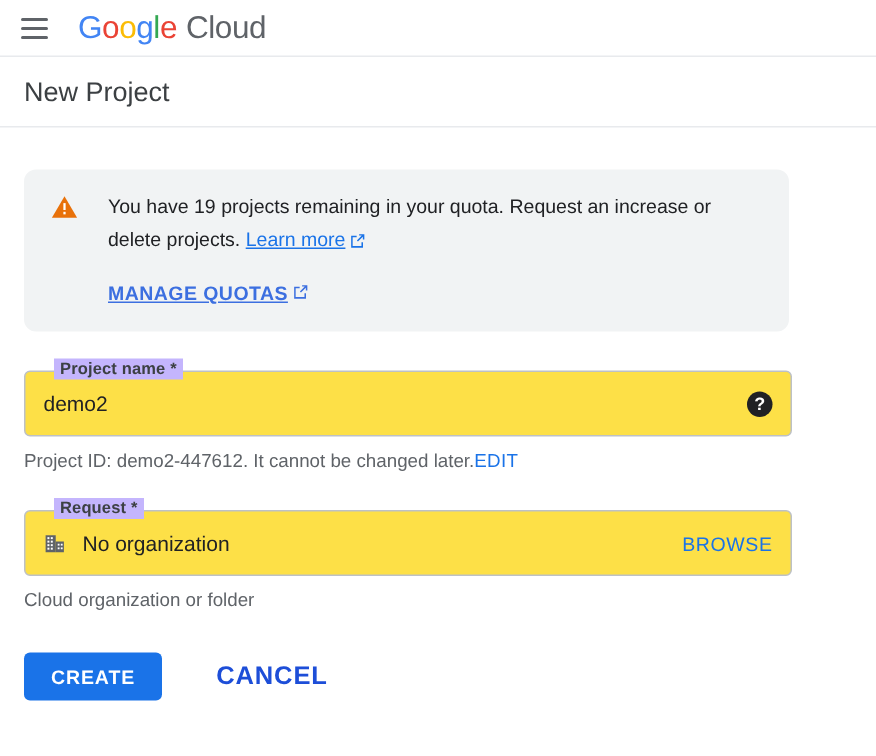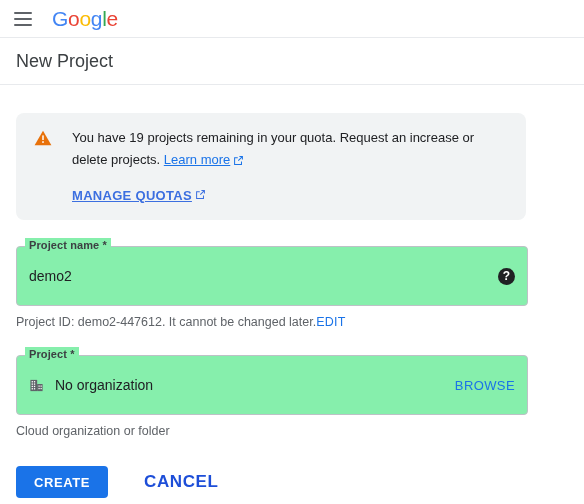--- a/index.html
+++ b/index.html
@@ -138,35 +138,35 @@
   }
 
   
   .field-wrap {
     width: 512px;
     position: relative;
     margin-top: 26px;
   }
   .field {
     position: relative;
-    height: 60px;
+    height: 44px;
     box-sizing: border-box;
     border: 1px solid #bdc1c6;
     border-radius: 4px;
     display: flex;
     align-items: center;
     padding: 0 12px 0 12px;
-    background: #86efac;
+    background: #fde047;
   }
   .field-label {
     position: absolute;
     top: -8px;
-    left: 9px;
+    left: 20px;
     padding: 0 4px;
-    background: #86efac;
+    background: #c4b5fd;
     font-size: 11px;
     font-weight: bold;
     color: #3c4043;
     letter-spacing: 0.1px;
     line-height: 14px;
     z-index: 2;
   }
   .field-value {
     font-size: 14px;
     color: #202124;
@@ -265,20 +265,21 @@
     <span></span>
     <span></span>
   </div>
   <div class="brand">
     <span class="g1">G</span>
       <span class="o1">o</span>
       <span class="o2">o</span>
       <span class="g2">g</span>
       <span class="l1">l</span>
       <span class="e1">e</span>
+    <span class="cloud">Cloud</span>
   </div>
 </div>
 
 <div class="page-title-bar">
   <div class="page-title">New Project</div>
 </div>
 
 <div class="content">
 
   <div class="alert">
@@ -313,21 +314,21 @@
       <input class="field-value" type="text" value="demo2" style="">
       <div class="help-badge">?</div>
     </div>
     <div class="field-helper">
       <span>Project ID: demo2-447612. It cannot be changed later.</span>
       <span class="edit-link">EDIT</span>
     </div>
   </div>
 
   <div class="field-wrap">
-    <div class="field-label">Project *</div>
+    <div class="field-label">Request *</div>
     <div class="field">
       <span class="org-icon">
         <svg width="15" height="15" viewBox="0 0 16 16" aria-hidden="true">
           <path d="M1.5 2 h7.2 v12 h-7.2 z" fill="#5f6368"></path>
           <path d="M8.7 6.4 h5.8 v7.6 h-5.8 z" fill="#5f6368"></path>
           <rect x="2.8" y="3.3" width="1.4" height="1.4" fill="#ffffff"></rect>
           <rect x="5.2" y="3.3" width="1.4" height="1.4" fill="#ffffff"></rect>
           <rect x="2.8" y="5.8" width="1.4" height="1.4" fill="#ffffff"></rect>
           <rect x="5.2" y="5.8" width="1.4" height="1.4" fill="#ffffff"></rect>
           <rect x="2.8" y="8.3" width="1.4" height="1.4" fill="#ffffff"></rect>

